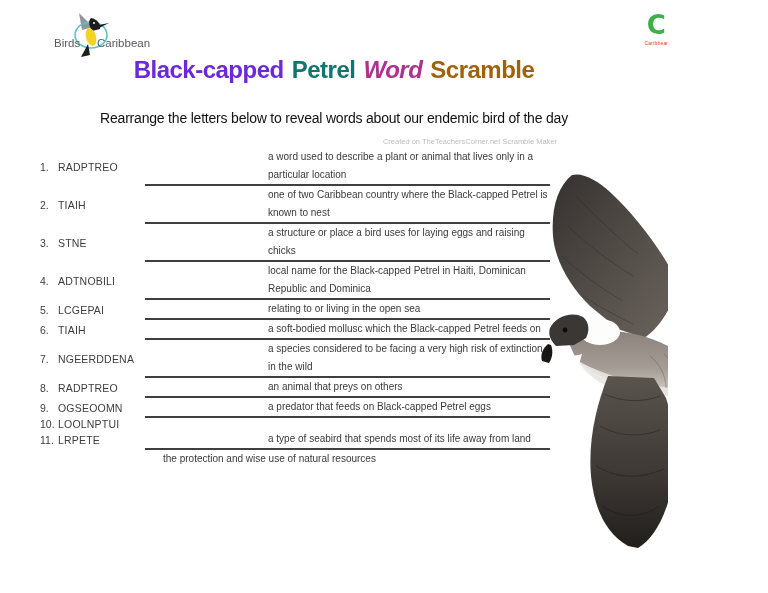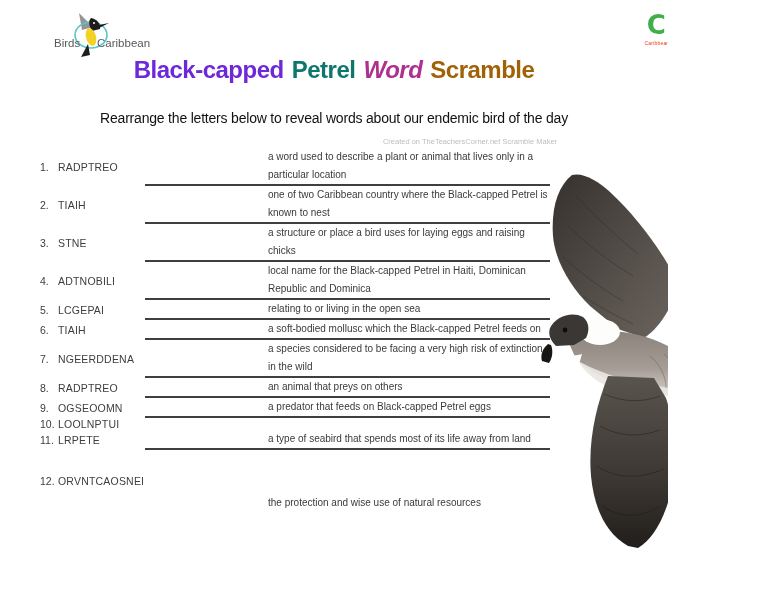--- a/index.html
+++ b/index.html
@@ -22,21 +22,21 @@
     font-weight:normal; font-size:14px; color:#111; letter-spacing:-0.2px; }
   .credit { position:absolute; top:137px; left:340px; width:260px; text-align:center;
     font-size:7.5px; color:#bdbdbd; }
   
   .list { position:absolute; left:40px; top:148px; width:510px; }
   .row { display:flex; align-items:stretch; }
   .word-cell { width:105px; display:flex; align-items:center; color:#3d3d3d; font-size:10.5px; }
   .num { display:inline-block; width:18px; }
   .word { letter-spacing:.2px; }
   .clue-cell { flex:1; border-bottom:2px solid #3f3f3f; padding-left:123px; }
-  .row:last-child .clue-cell { border-bottom:none;margin-top:44px; }
+  .row:last-child .clue-cell { border-bottom:none; }
   .clue { font-size:10px; line-height:18px; color:#3a3a3a; white-space:pre-line; }
   
   .petrel { position:absolute; left:538px; top:166px; width:230px; height:425px; }
 </style>
 </head>
 <body>
 
 <div class="page">
 
   <svg class="bc-logo" viewBox="0 0 104 54">
@@ -169,24 +169,20 @@
     <div class="row">
       <div class="word-cell">
           <span class="num">11.</span>
           <span class="word">LRPETE</span>
         </div>
       <div class="clue-cell">
           <div class="clue">a type of seabird that spends most of its life away from land</div>
         </div>
     </div>
     <div class="row">
-      <div class="word-cell">
-          <span class="num">12.</span>
-          <span class="word">ORVNTCAOSNEI</span>
-        </div>
       <div class="clue-cell">
           <div class="clue">the protection and wise use of natural resources</div>
         </div>
     </div>
   </div>
 
   <svg class="petrel" viewBox="0 0 230 425">
     <defs>
       <linearGradient id="wingUp" x1="0" y1="0" x2="1" y2="1">
         <stop offset="0" stop-color="#35312e"></stop>

